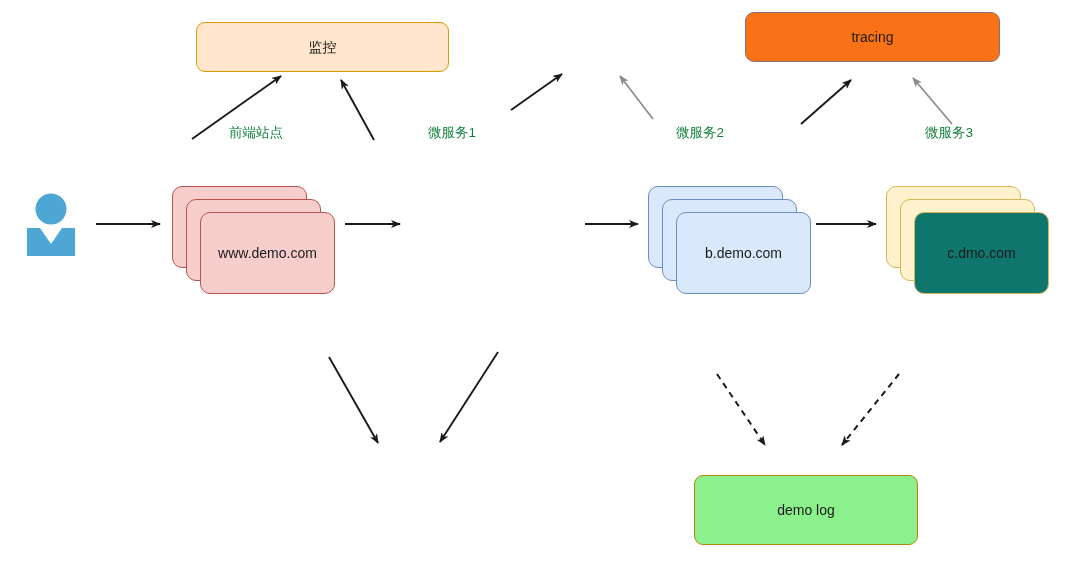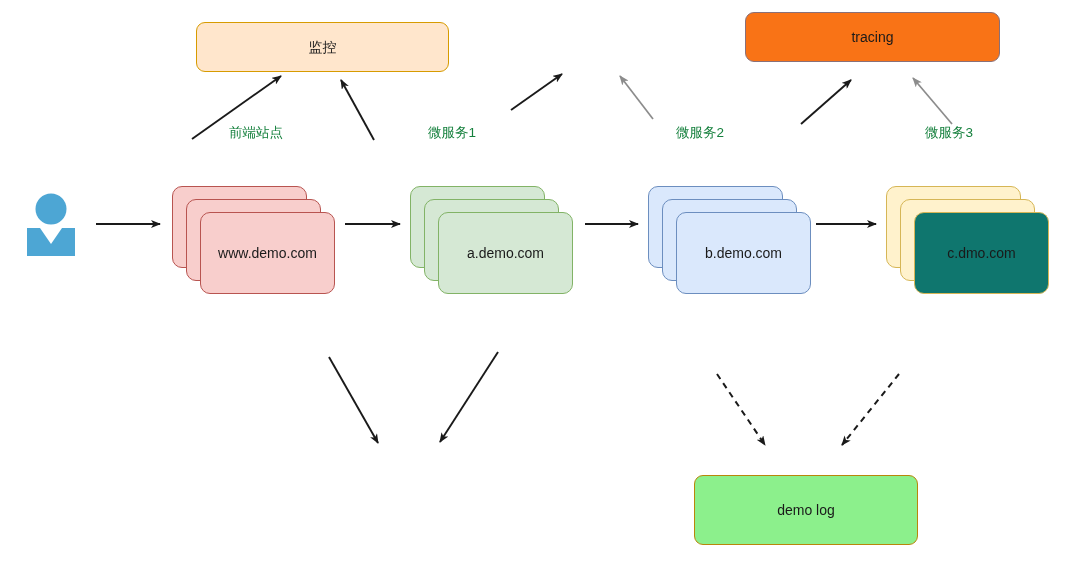--- a/index.html
+++ b/index.html
@@ -118,27 +118,20 @@
   </div>
 
   <div class="stack" style="left:172px;top:186px;">
     <div class="layer l1" style="background:#f8cecc;border-color:#b85450;"></div>
     <div class="layer l2" style="background:#f8cecc;border-color:#b85450;"></div>
     <div class="layer l3" style="background:#f8cecc;border-color:#b85450;">
       <span>www.demo.com</span>
     </div>
   </div>
 
-  <div class="stack" style="left:410px;top:186px;">
-    <div class="layer l1" style="background:#d5e8d4;border-color:#82b366;"></div>
-    <div class="layer l2" style="background:#d5e8d4;border-color:#82b366;"></div>
-    <div class="layer l3" style="background:#d5e8d4;border-color:#82b366;">
-      <span>a.demo.com</span>
-    </div>
-  </div>
 
   <div class="stack" style="left:648px;top:186px;">
     <div class="layer l1" style="background:#dae8fc;border-color:#6c8ebf;"></div>
     <div class="layer l2" style="background:#dae8fc;border-color:#6c8ebf;"></div>
     <div class="layer l3" style="background:#dae8fc;border-color:#6c8ebf;">
       <span>b.demo.com</span>
     </div>
   </div>
 
   <div class="stack" style="left:886px;top:186px;">

